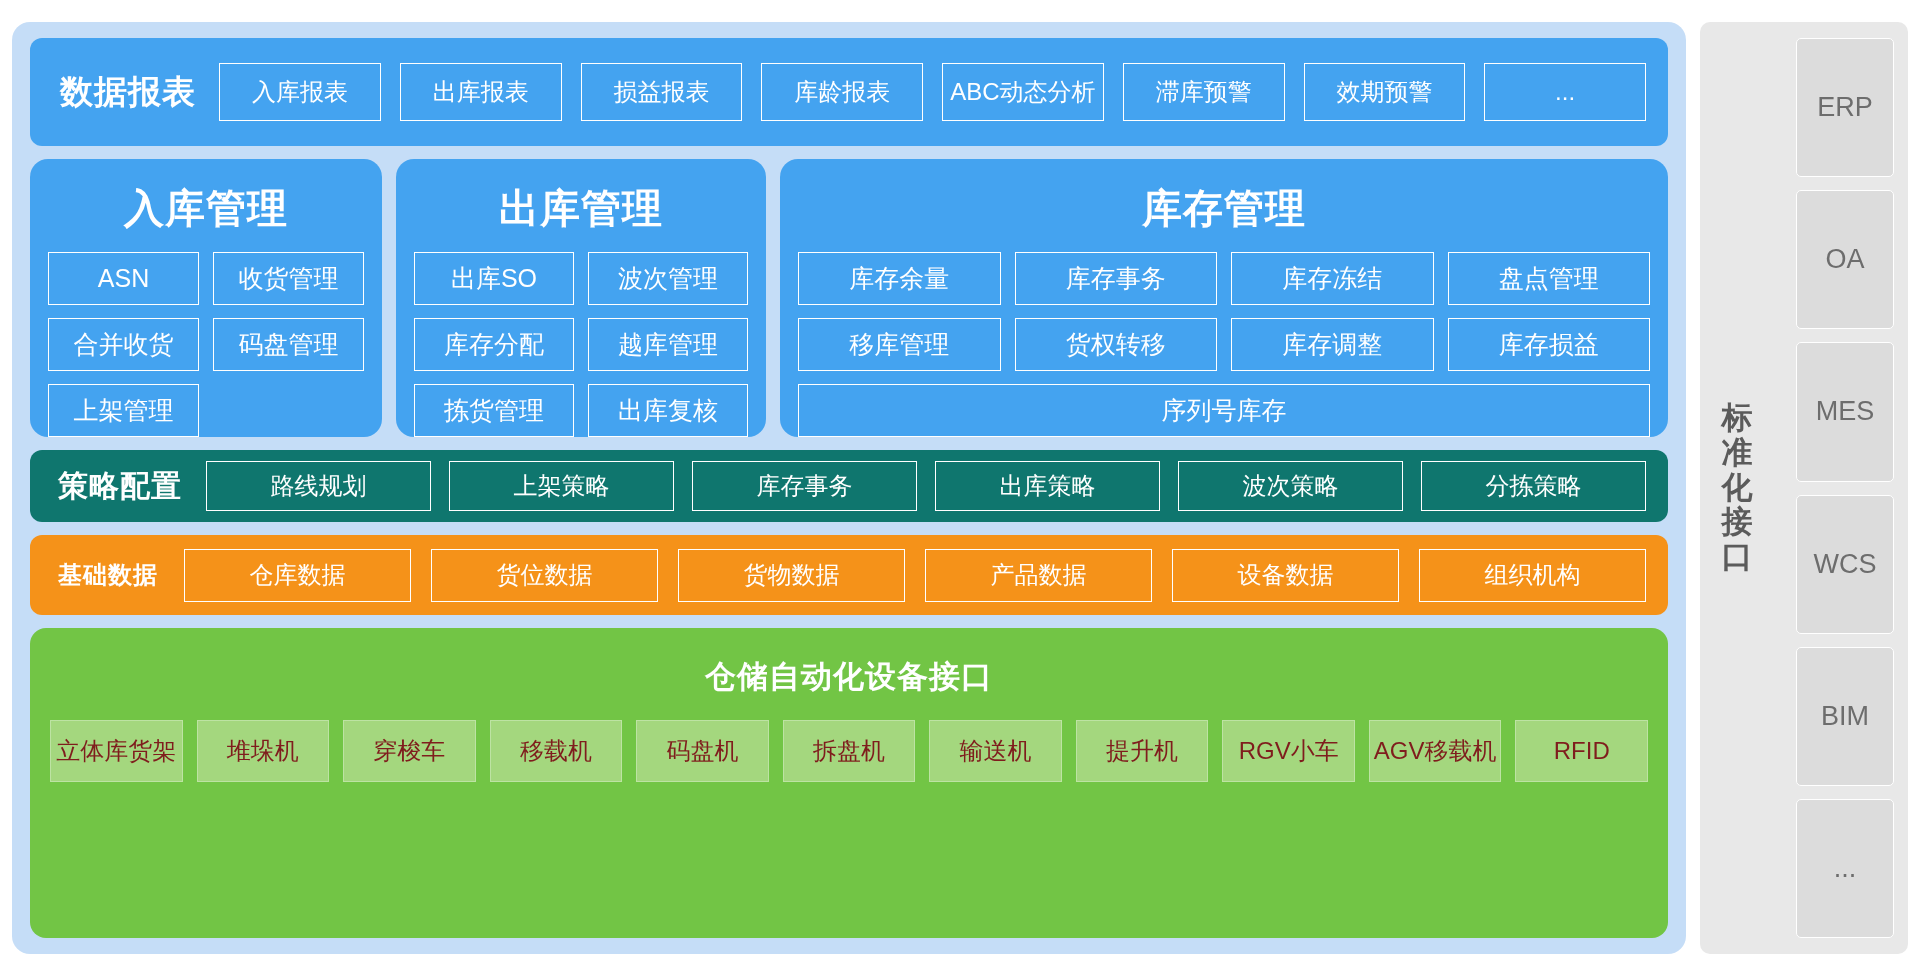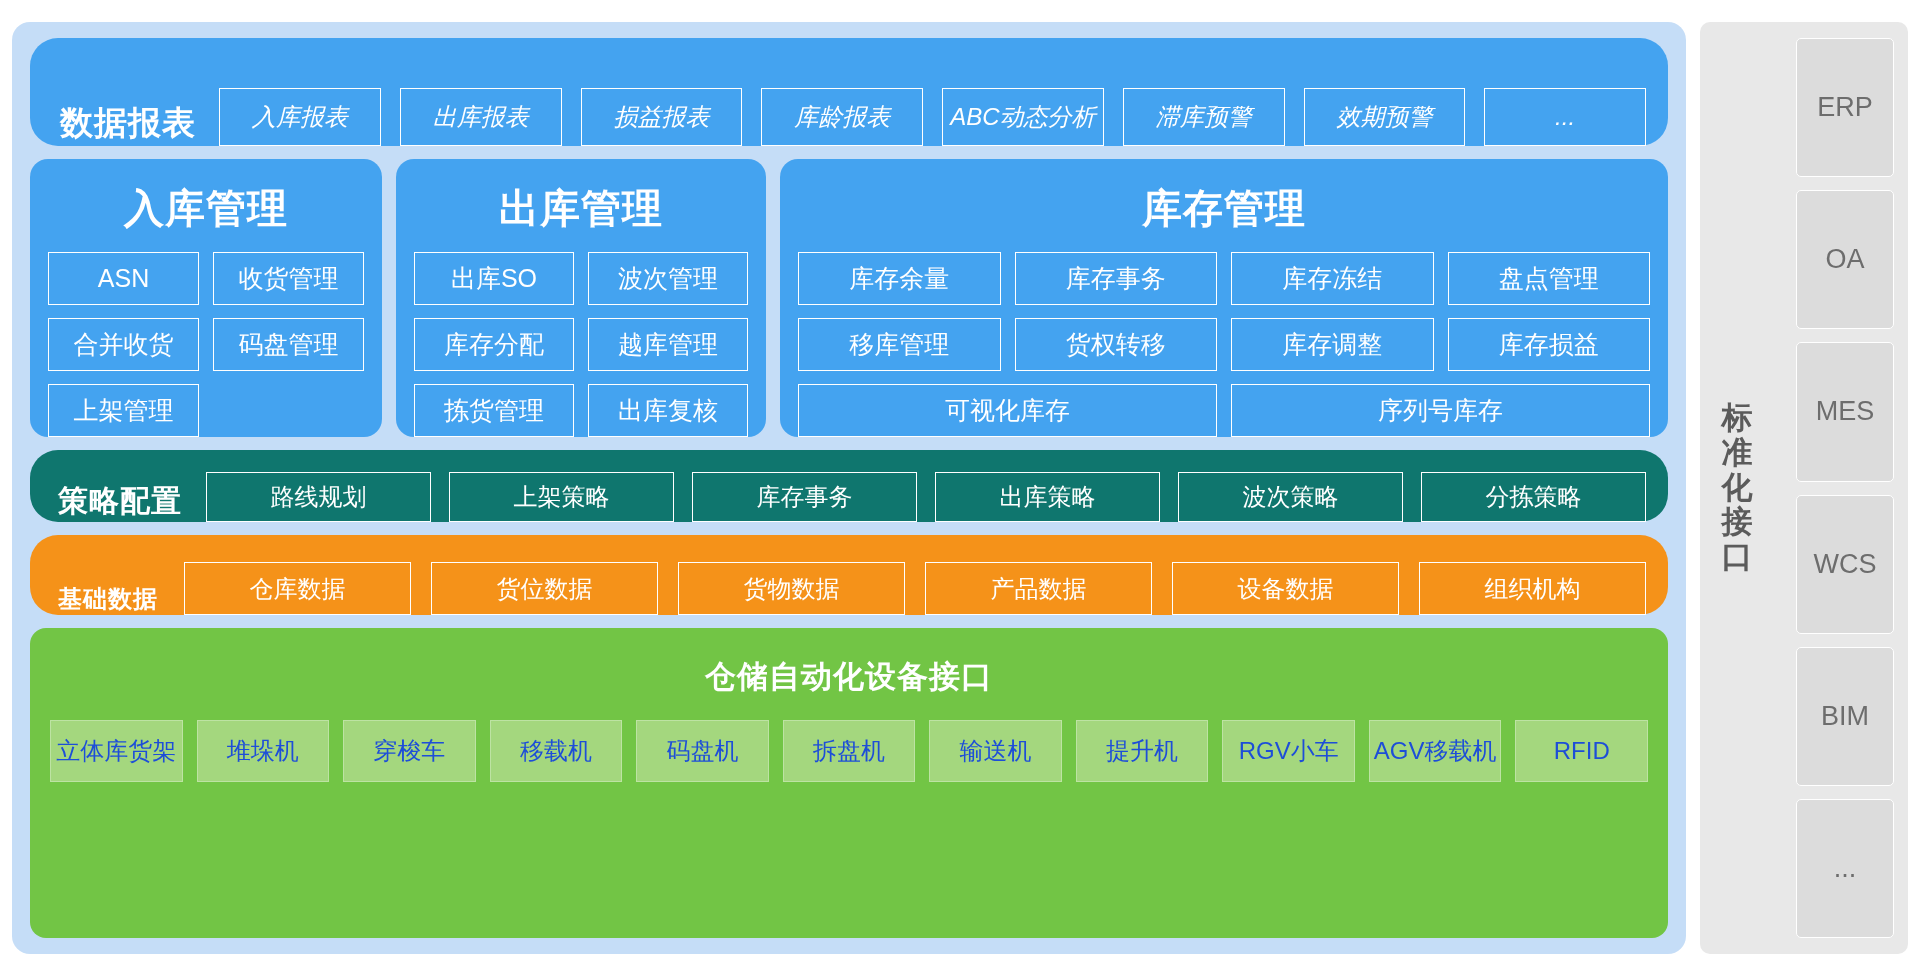--- a/index.html
+++ b/index.html
@@ -27,24 +27,24 @@
     border-radius: 18px;
     box-sizing: border-box;
     padding: 16px 18px 16px 18px;
     display: flex;
     flex-direction: column;
     gap: 13px;
   }
 
   
   .band {
-    border-radius: 28px;
-    box-sizing: border-box;
-    display: flex;
-    align-items: flex-end;
+    border-radius: 12px;
+    box-sizing: border-box;
+    display: flex;
+    align-items: center;
   }
   .band-blue  { background: #44a3f0; }
   .band-peach { background: #0f766e; }
   .band-orange{ background: #f59219; }
   .band-green { background: #72c545; }
 
   .band-title {
     color: #ffffff;
     font-weight: bold;
     letter-spacing: 1px;
@@ -71,21 +71,20 @@
     height: 108px;
     padding: 0 22px 0 30px;
     gap: 19px;
   }
   #report-band .band-title { font-size: 33px; margin-right: 4px; }
   #report-band .chip {
     height: 58px;
     font-size: 24px;
     flex: 1 1 0;
     min-width: 0;
-    font-style: italic;
   }
 
   
   .mgmt-row {
     display: flex;
     gap: 14px;
     height: 278px;
   }
   .panel {
     background: #44a3f0;
@@ -171,21 +170,21 @@
     margin: 12px 0 22px 0;
     white-space: nowrap;
   }
   #equip-row {
     display: flex;
     gap: 14px;
   }
   #equip-band .chip {
     background: #a4d77e;
     border: 1.6px solid #bde3a3;
-    color: #1d4ed8;
+    color: #7f1d1d;
     height: 62px;
     font-size: 24px;
     flex: 1 1 0;
     min-width: 0;
   }
 
   
   .sidebar {
     position: absolute;
     left: 1700px;
@@ -301,21 +300,20 @@
             <div class="chip">库存冻结</div>
             <div class="chip">盘点管理</div>
           </div>
           <div class="grid-line">
             <div class="chip">移库管理</div>
             <div class="chip">货权转移</div>
             <div class="chip">库存调整</div>
             <div class="chip">库存损益</div>
           </div>
           <div class="grid-line">
-            <div class="chip">可视化库存</div>
             <div class="chip">序列号库存</div>
           </div>
         </div>
       </div>
 
     </div>
 
     <div class="band band-peach" id="strategy-band">
       <div class="band-title">策略配置</div>
       <div class="chip">路线规划</div>

